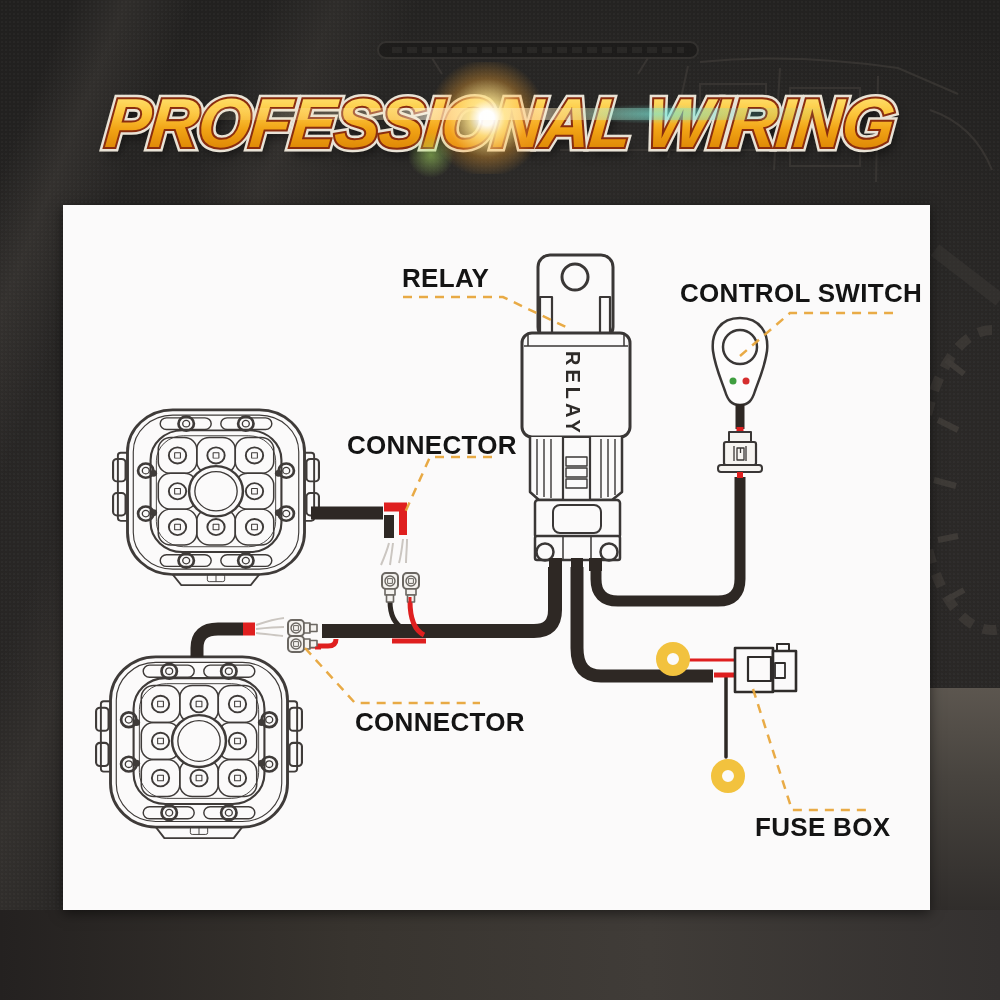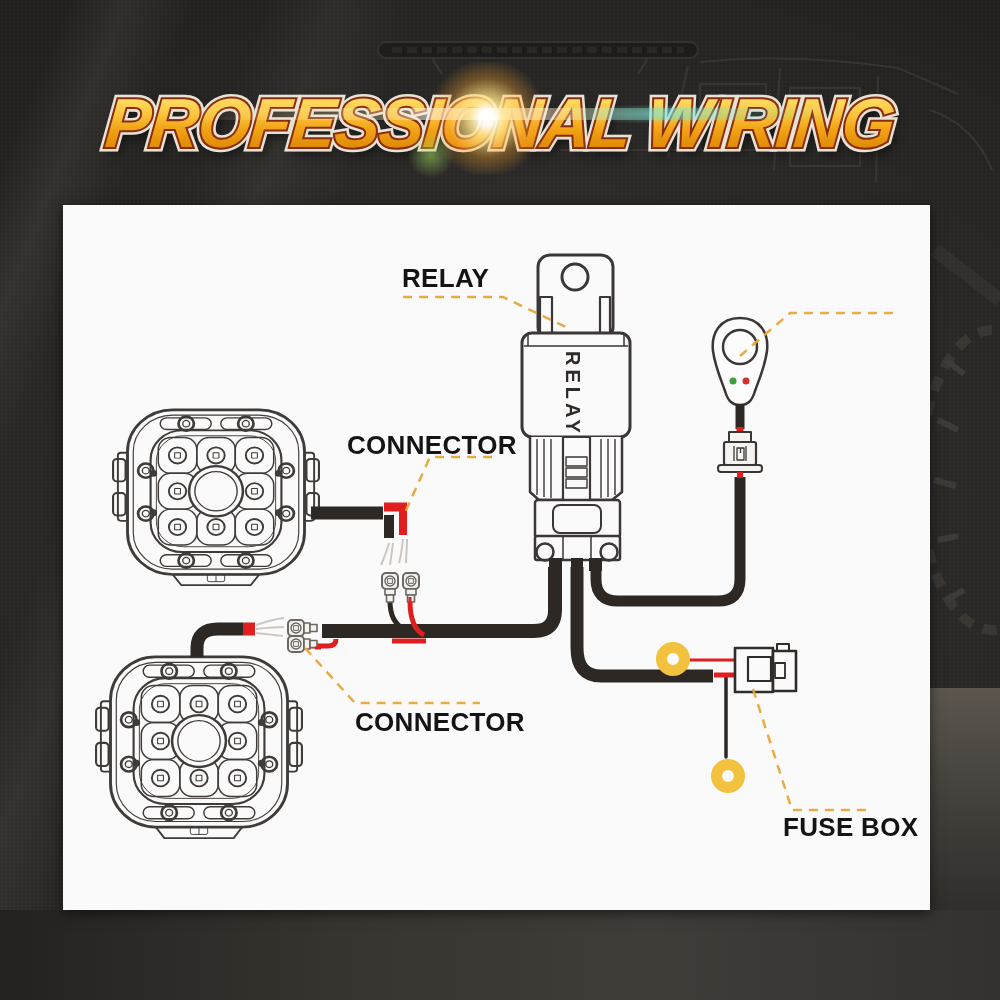--- a/index.html
+++ b/index.html
@@ -42,21 +42,21 @@
     background:radial-gradient(closest-side,rgba(170,225,100,.55),transparent);}
   
   .panel{position:absolute;left:63px;top:205px;width:867px;height:705px;z-index:2;
     background:#fbfafa;box-shadow:0 3px 12px rgba(0,0,0,.55);}
   .panel svg{position:absolute;inset:0;}
   .diag-label{position:absolute;font:700 26px "Liberation Sans",sans-serif;color:#141414;letter-spacing:.3px;white-space:nowrap;}
   .lbl-relay{left:339px;top:58px;}
   .lbl-conn1{left:284px;top:225px;}
   .lbl-switch{left:617px;top:73px;}
   .lbl-conn2{left:292px;top:502px;}
-  .lbl-fuse{left:720px;top:607px;}
+  .lbl-fuse{left:692px;top:607px;}
 </style>
 </head>
 <body>
 
 <div class="bg"></div>
 
 <svg class="bg-art" width="1000" height="1000" viewBox="0 0 1000 1000">
   <g stroke="#45413d" stroke-width="2" fill="none" opacity="0.55">
     <rect x="378" y="42" width="320" height="16" rx="8" fill="#161514" stroke="#3e3b38"></rect>
     <path d="M392,50 h292" stroke="#2c2a28" stroke-width="6" stroke-dasharray="10 5"></path>
@@ -291,15 +291,16 @@
       <path d="M340,92 L440,92 L507,124"></path>
       <path d="M429,252 L367,252 L340,312"></path>
       <path d="M677,151 L727,108 L830,108"></path>
       <path d="M242,443 L292,498 L417,498"></path>
       <path d="M690,484 L729,605 L804,605"></path>
     </g>
   </svg>
 
   <div class="diag-label lbl-relay">RELAY</div>
   <div class="diag-label lbl-conn1">CONNECTOR</div>
+  <div class="diag-label lbl-switch">CONTROL SWITCH</div>
   <div class="diag-label lbl-conn2">CONNECTOR</div>
   <div class="diag-label lbl-fuse">FUSE BOX</div>
 </div>
 
 </body></html>

